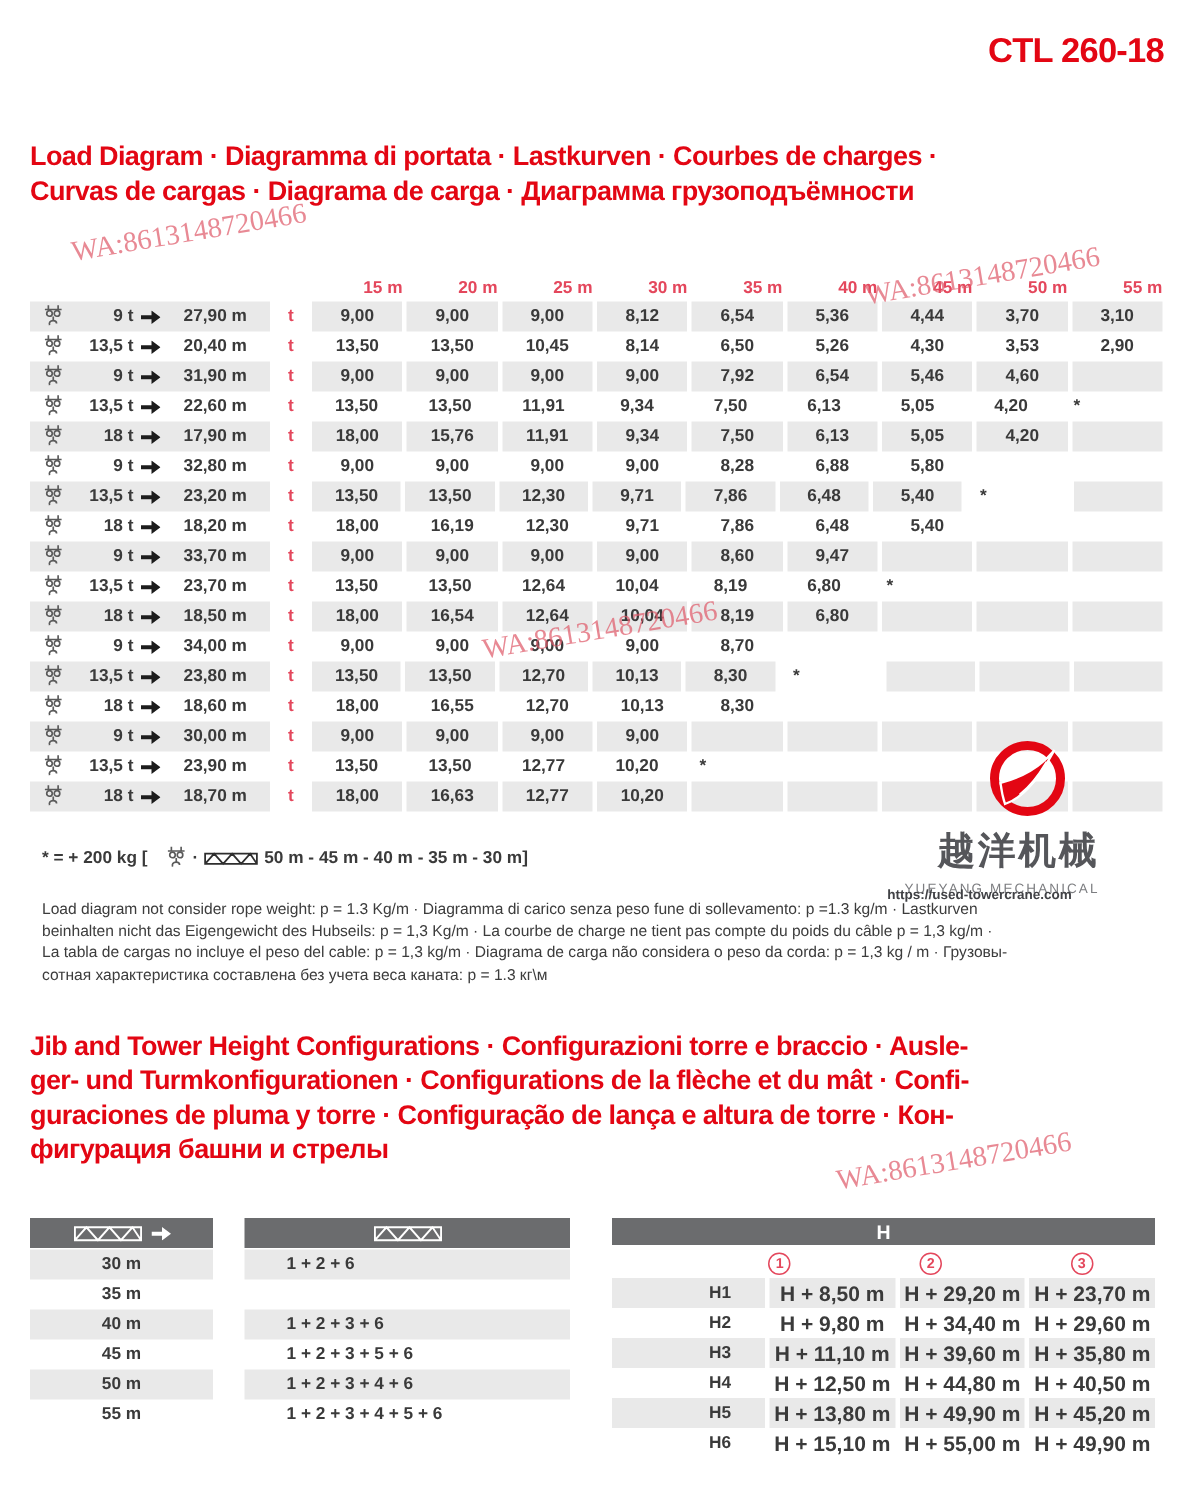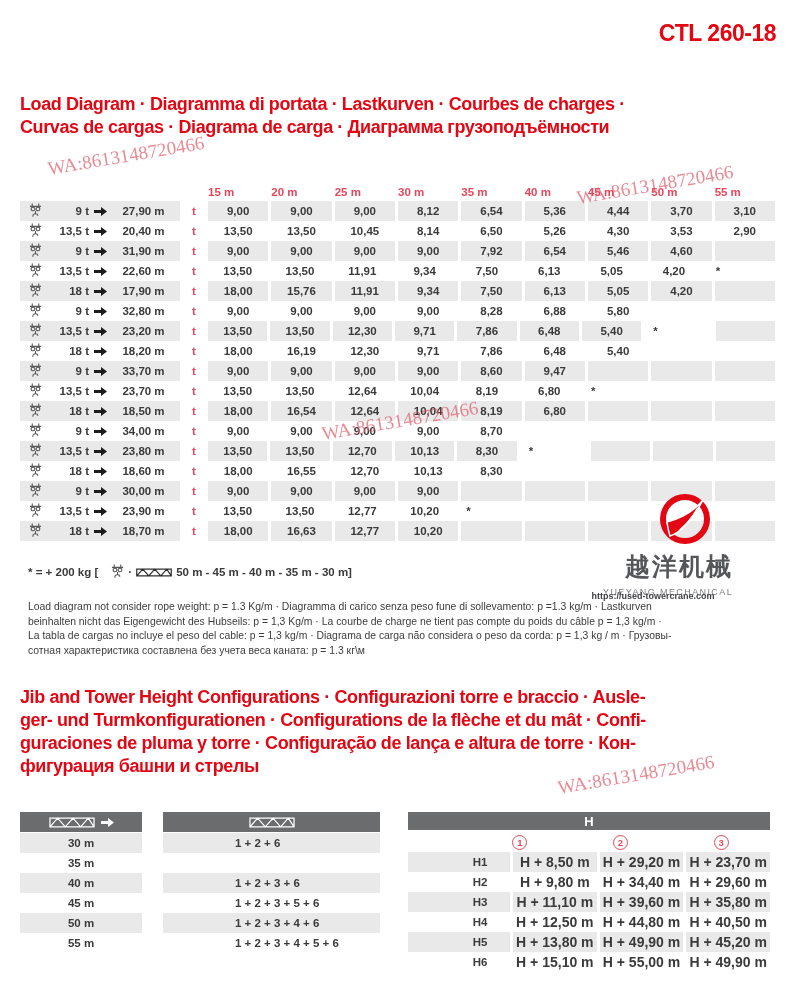--- a/index.html
+++ b/index.html
@@ -21,21 +21,21 @@
   .lt-head,.lt-row{display:flex;gap:3px;align-items:center;}
   .lt-head{height:16px;margin-bottom:1px;}
   .lt-row{height:20px;}
   .lt-left{width:160px;flex:0 0 160px;height:100%;display:flex;align-items:center;}
   .lt-t{width:22px;flex:0 0 22px;text-align:center;font-size:11.5px;font-weight:bold;color:#e4475c;}
   .lt-cell{flex:1 1 0;height:100%;display:flex;align-items:center;justify-content:center;
            font-size:11.5px;font-weight:bold;color:#3a3a3a;}
   .lt-row:nth-child(odd) .lt-left,
   .lt-row:nth-child(odd) .lt-cell{background:#e9e9e9;}
   .lt-cell.star{background:transparent !important;justify-content:flex-start;padding-left:9px;}
-  .lt-head .hcell{flex:1 1 0;text-align:left;font-size:11.5px;font-weight:bold;color:#e4475c;}
+  .lt-head .hcell{flex:1 1 0;text-align:right;font-size:11.5px;font-weight:bold;color:#e4475c;}
   .lt-head .lt-left,.lt-head .lt-t{background:transparent;}
   .hook-ic{margin-left:9px;flex:0 0 auto;}
   .load-v{width:47px;text-align:right;font-size:11.5px;font-weight:bold;}
   .arrow-ic{margin-left:5px;flex:0 0 auto;}
   .radius-v{flex:1;text-align:center;font-size:11.5px;font-weight:bold;}
 
   
   .footnote{top:564px;left:28px;font-size:11.5px;font-weight:bold;color:#3a3a3a;display:flex;align-items:center;gap:4px;}
   .disclaimer{top:600px;left:28px;width:714px;font-size:10.4px;line-height:14.7px;color:#3c3c3c;}
 
@@ -47,21 +47,21 @@
   
   .btable{top:812px;}
   .jib{left:20px;width:360px;}
   .hgt{left:408px;width:362px;}
   .bar{background:#6b6c6e;display:flex;align-items:center;justify-content:center;}
   .jib .hrow{display:flex;gap:21px;height:20px;margin-bottom:1px;}
   .jib .hcellA{width:122px;}
   .jib .hcellB{width:217px;}
   .jib .brow{display:flex;gap:21px;height:20px;align-items:center;}
   .jib .cA{width:122px;height:100%;display:flex;align-items:center;justify-content:center;font-size:11.5px;font-weight:bold;}
-  .jib .cB{width:217px;height:100%;display:flex;align-items:center;padding-left:72px;box-sizing:border-box;font-size:11.5px;font-weight:bold;}
+  .jib .cB{width:217px;height:100%;display:flex;align-items:center;padding-left:28px;box-sizing:border-box;font-size:11.5px;font-weight:bold;}
   .jib .brow:nth-child(odd) .cA,.jib .brow:nth-child(odd) .cB{background:#e9e9e9;}
 
   .hgt .bar{height:18px;color:#fff;font-size:13px;font-weight:bold;}
   .hgt .marks{display:flex;gap:3px;height:22px;align-items:center;}
   .hgt .mspacer{flex:0 0 60px;}
   .hgt .mcell{flex:1 1 0;text-align:center;}
   .circle-num{display:inline-block;width:13px;height:13px;border:1.4px solid #e4475c;border-radius:50%;
               color:#e4475c;font-size:9.5px;line-height:13px;font-weight:bold;text-align:center;}
   .hgt .brow{display:flex;gap:3px;height:20px;align-items:center;}
   .hgt .lbl{flex:0 0 60px;height:100%;display:flex;align-items:center;justify-content:center;font-size:11.5px;font-weight:bold;padding-left:42px;}

